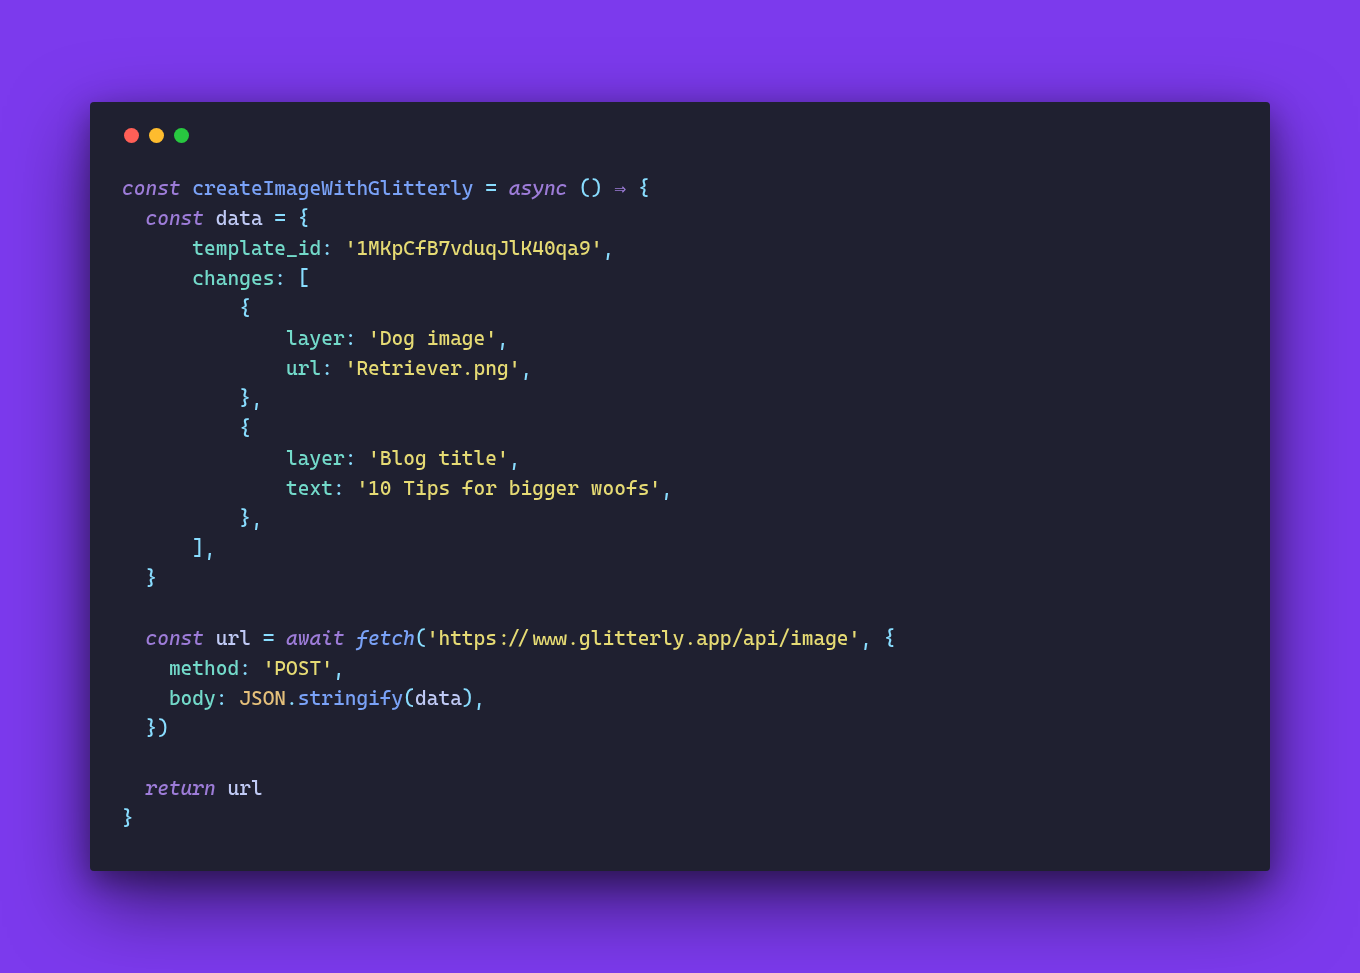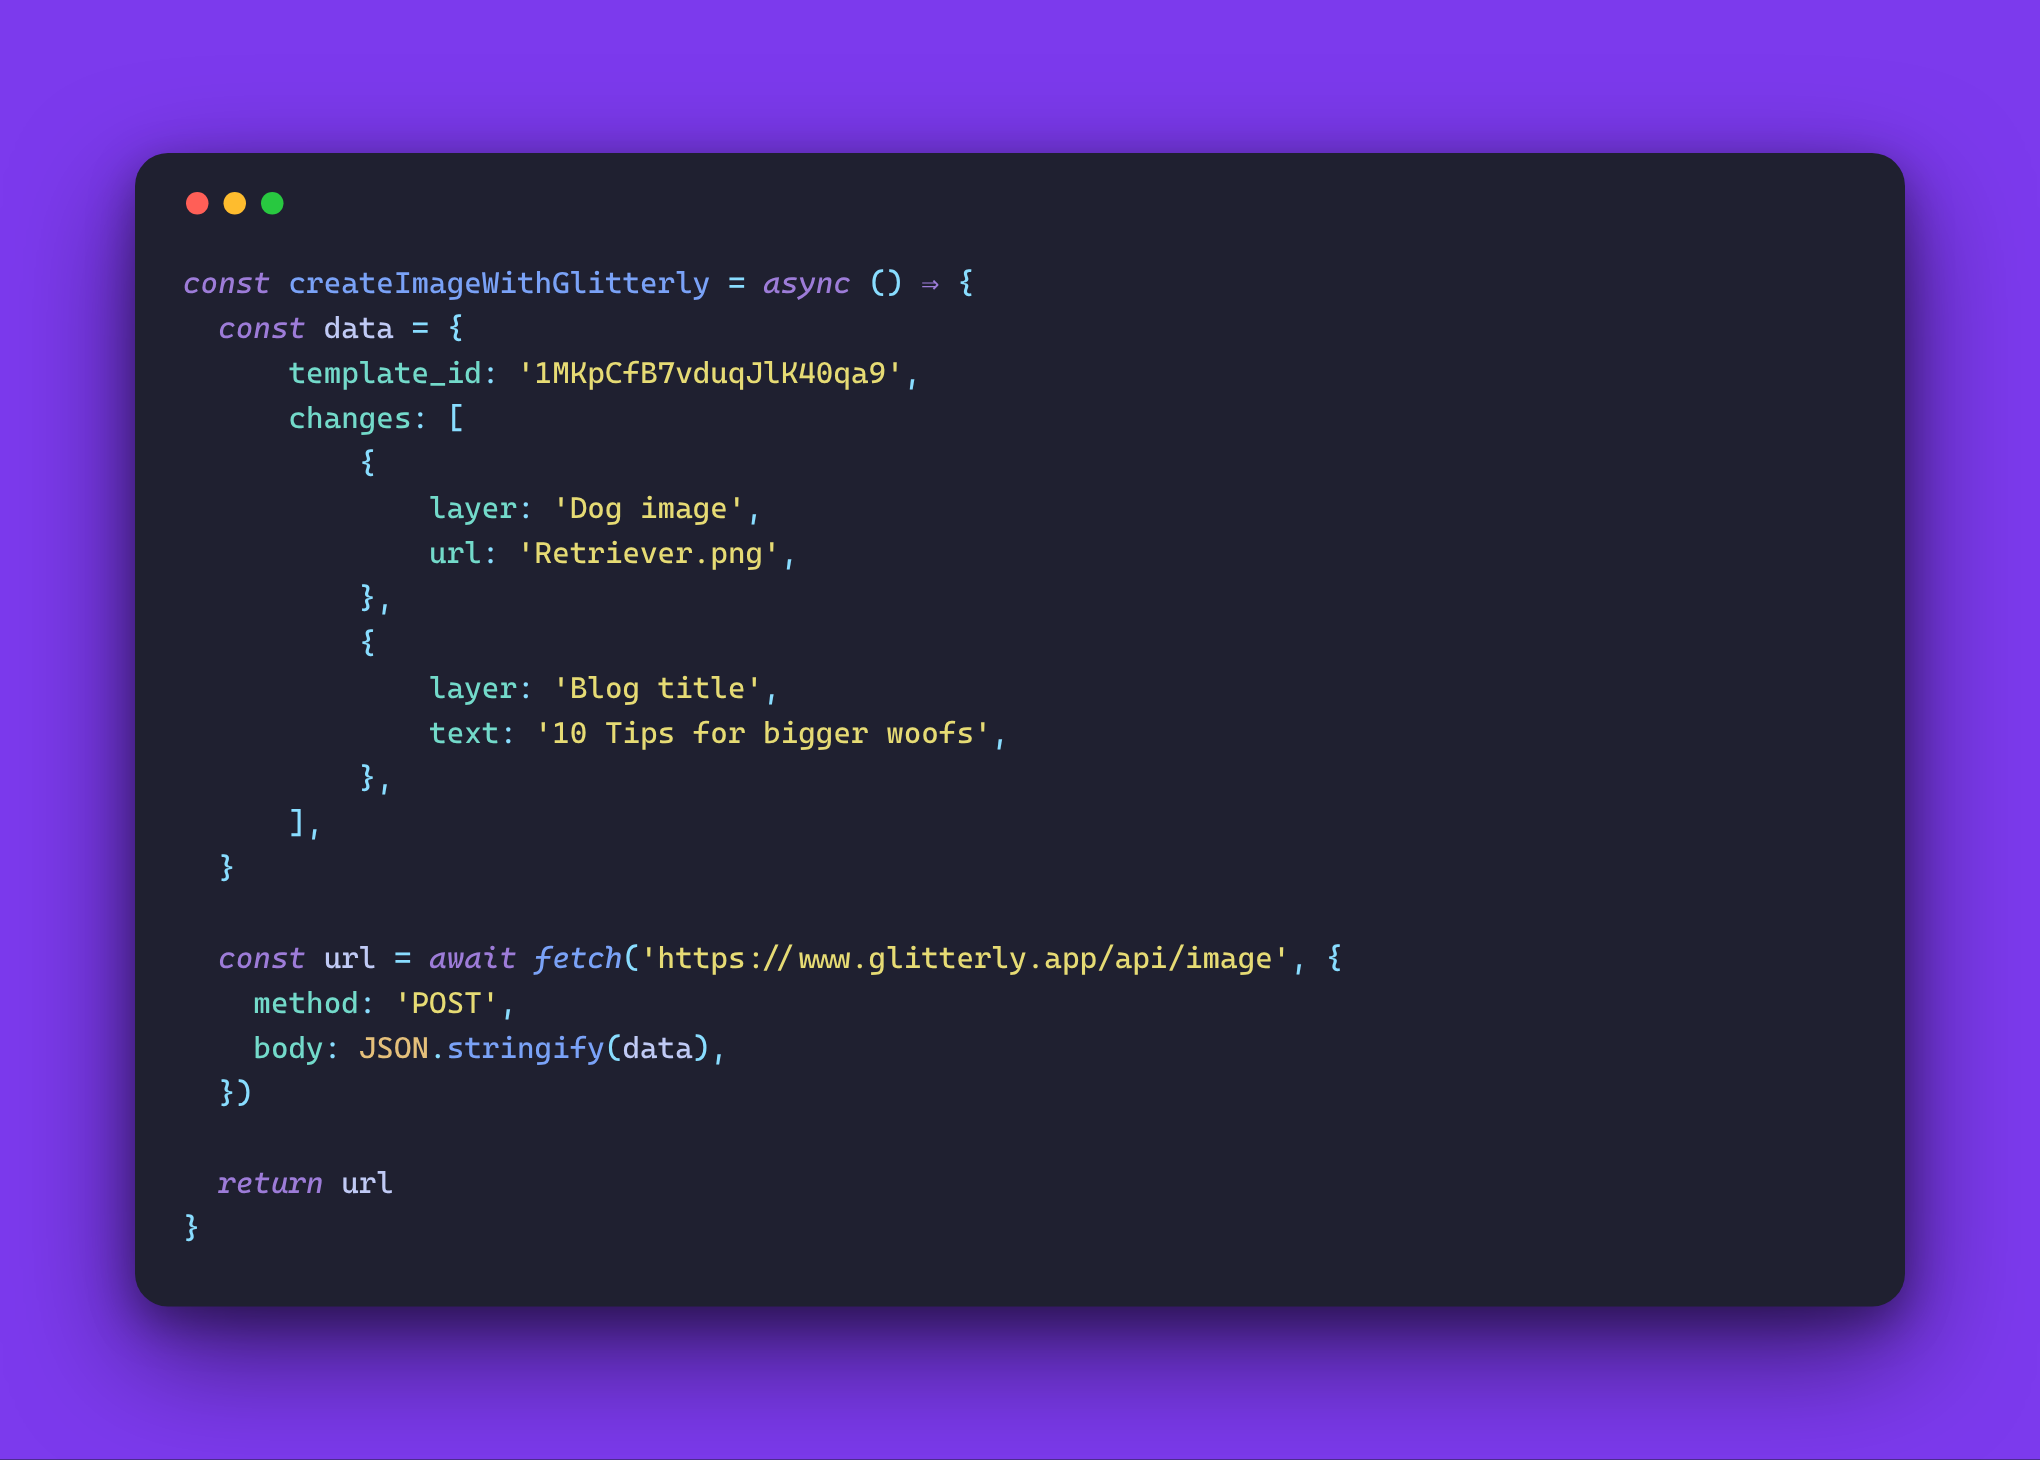--- a/index.html
+++ b/index.html
@@ -12,21 +12,21 @@
     height: 973px;
     background: #7c3aed;
     display: flex;
     align-items: center;
     justify-content: center;
     font-family: ui-monospace, "SF Mono", "Cascadia Code", "Fira Code", Menlo, Consolas, monospace;
   }
   .window {
     width: 1180px;
     background: #1f2030;
-    border-radius: 22px;
+    border-radius: 4px;
     box-shadow: 0 30px 80px rgba(0,0,0,0.55), 0 10px 30px rgba(0,0,0,0.35);
     padding: 26px 32px 38px 32px;
   }
   .traffic-lights {
     display: flex;
     gap: 10px;
     margin-bottom: 30px;
     margin-left: 2px;
   }
   .dot {

